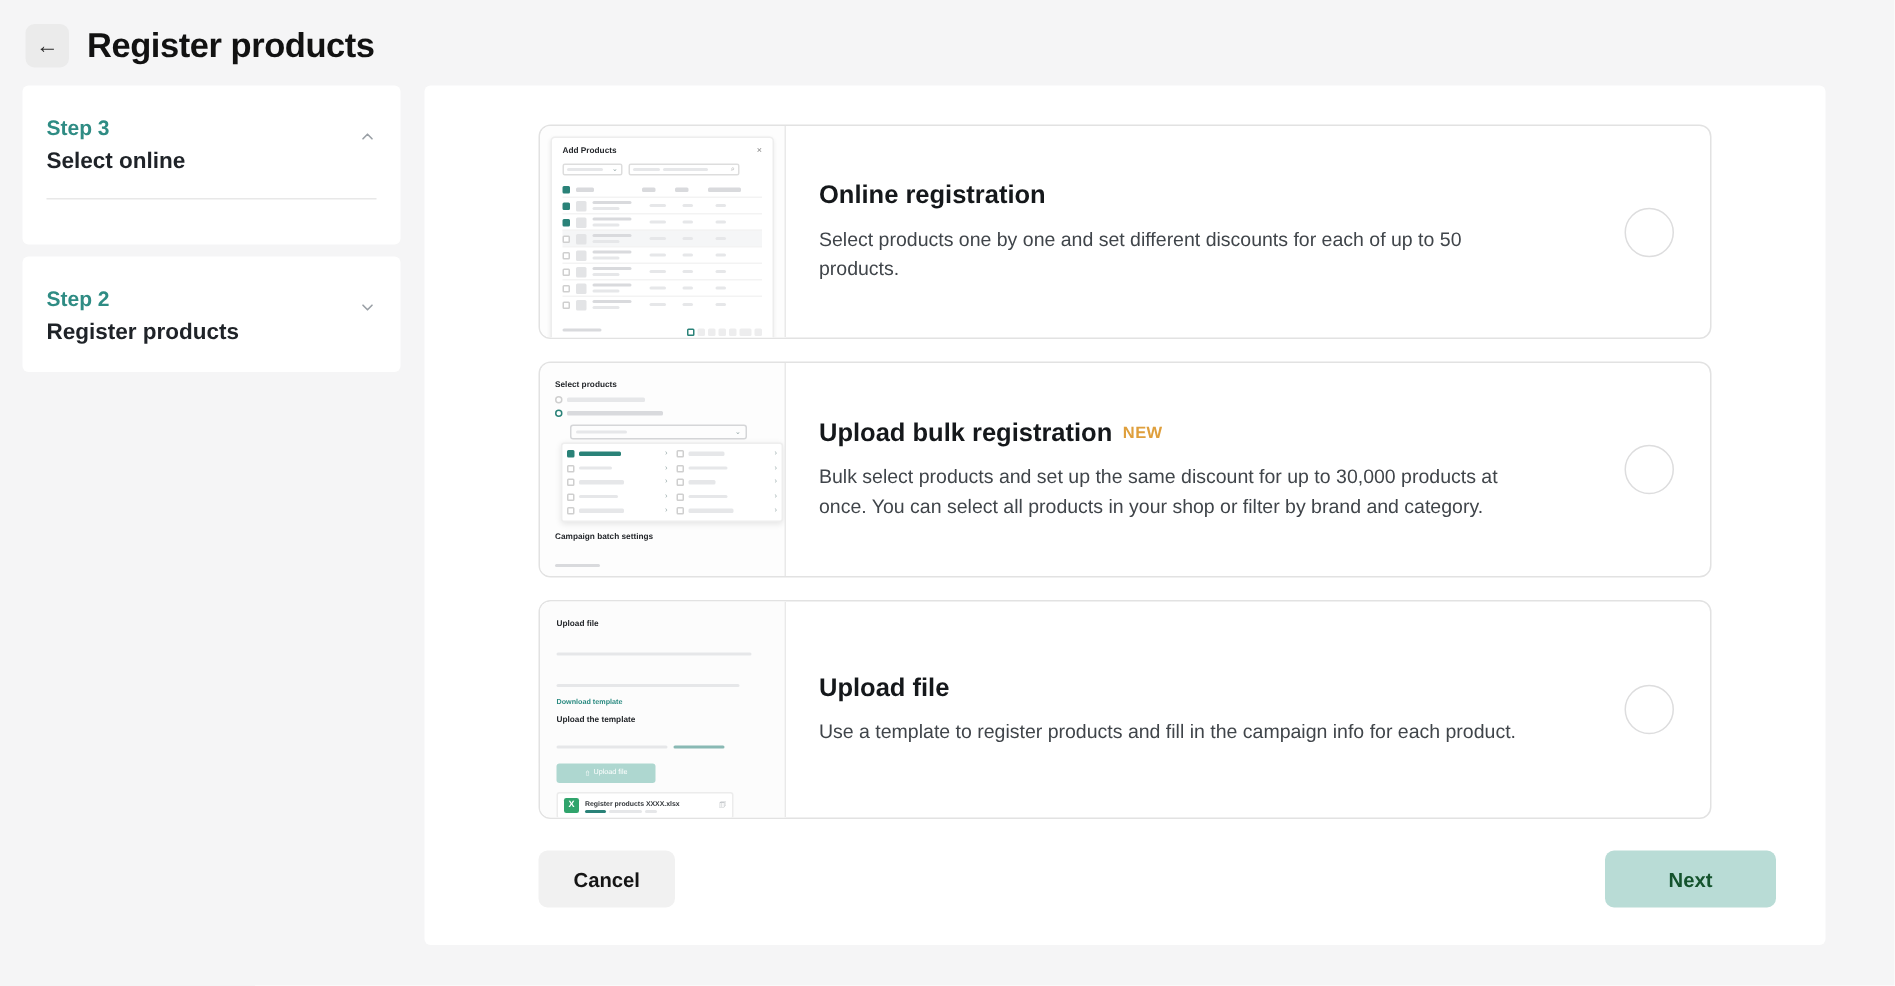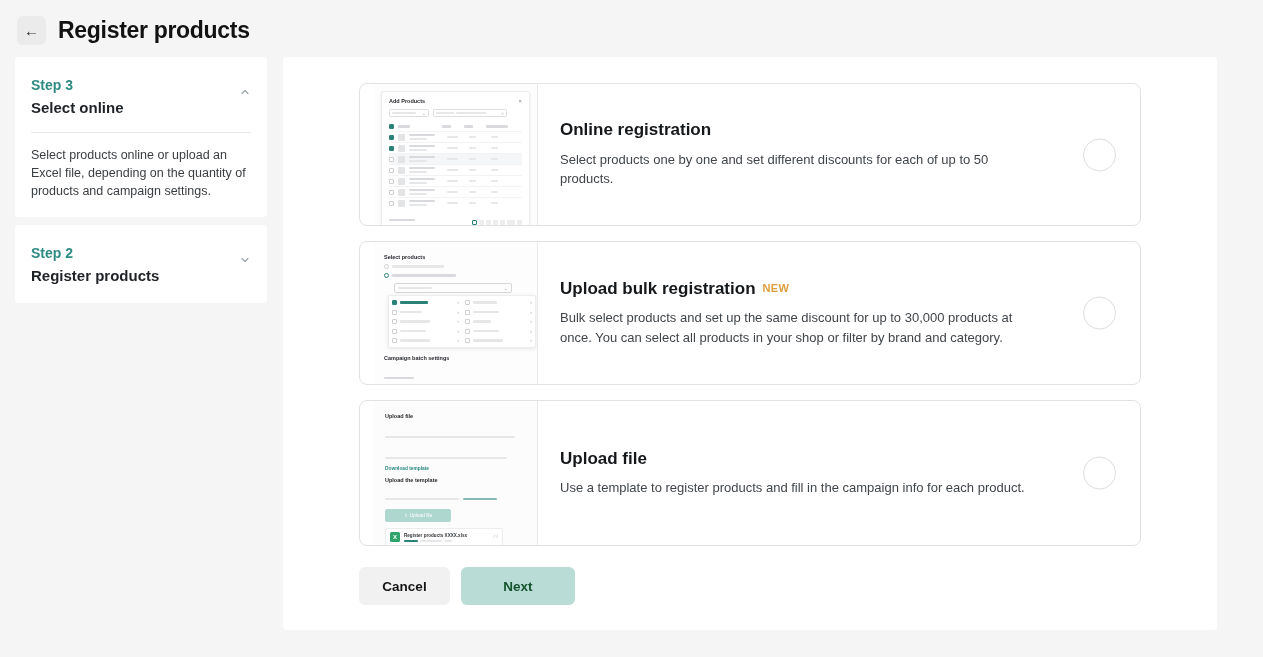--- a/index.html
+++ b/index.html
@@ -34,37 +34,37 @@
   .step-desc { font-size:12.5px; color:#3a3e42; line-height:1.45; }
 
   
   .main-panel {
     width:934px; min-height:570px; background:#fff; border-radius:4px;
     padding:26px 33px 25px 76px;
   }
   .option-card {
     position:relative; display:flex; width:782px; height:143px;
     border:1px solid #e2e2e2; border-radius:8px; background:#fff;
-    margin-bottom:15px; overflow:hidden; cursor:pointer;padding-left:14px;
+    margin-bottom:15px; overflow:hidden; cursor:pointer;
   }
   .thumb {
     width:164px; flex:none; border-right:1px solid #e9e9e9;
     position:relative; overflow:hidden; background:#fdfdfd;
   }
   .option-content { flex:1; display:flex; flex-direction:column; justify-content:center; padding:0 110px 0 22px; }
   .option-title { font-size:17px; font-weight:700; color:#15181b; line-height:1.2; }
   .badge-new { color:#df9f3c; font-size:11px; font-weight:800; letter-spacing:.3px; margin-left:7px; vertical-align:2px; }
   .option-desc { font-size:13px; color:#40454a; line-height:1.5; margin-top:9px; max-width:472px; }
   .radio {
     position:absolute; right:24px; top:50%; transform:translateY(-50%);
     width:33px; height:33px; border-radius:50%; border:1.5px solid #ddddde; background:#fff;
   }
 
   
-  .footer { display:flex; justify-content:flex-start; gap:11px; margin-top:21px; width:100%; }
+  .footer { display:flex; justify-content:space-between; gap:11px; margin-top:21px; width:100%; }
   .btn { height:38px; border:none; border-radius:6px; font-family:inherit; font-size:13.5px; font-weight:700; cursor:pointer; }
   .btn-cancel { width:91px; background:#f1f1f1; color:#151515; }
   .btn-next { width:114px; background:#b9dcd6; color:#14532d; }
 
   
   .bar { background:#d9dadd; border-radius:1px; height:2.5px; display:inline-block; }
   .bar.light { background:#e6e7e9; }
   .bar.teal { background:#2a8278; }
   .mini-bold { font-size:5.5px; font-weight:700; color:#24272b; }
   .mcb { width:5px; height:5px; border:1px solid #cfcfcf; border-radius:1px; flex:none; background:#fff; }
@@ -141,21 +141,20 @@
           <div class="step-label">Step 3</div>
           <div class="step-title">Select online</div>
         </div>
         <span class="chev">
           <svg width="12" height="12" viewBox="0 0 24 24">
               <polyline points="6 15 12 9 18 15" fill="none" stroke="#9aa0a6" stroke-width="2.2" stroke-linecap="round" stroke-linejoin="round"></polyline>
             </svg>
         </span>
       </div>
       <hr class="step-divider">
-      <div class="step-desc">Select products online or upload an Excel file, depending on the quantity of products and campaign settings.</div>
     </div>
 
     <div class="step-card">
       <div class="step-head">
         <div>
           <div class="step-label">Step 2</div>
           <div class="step-title">Register products</div>
         </div>
         <span class="chev">
           <svg width="12" height="12" viewBox="0 0 24 24">

